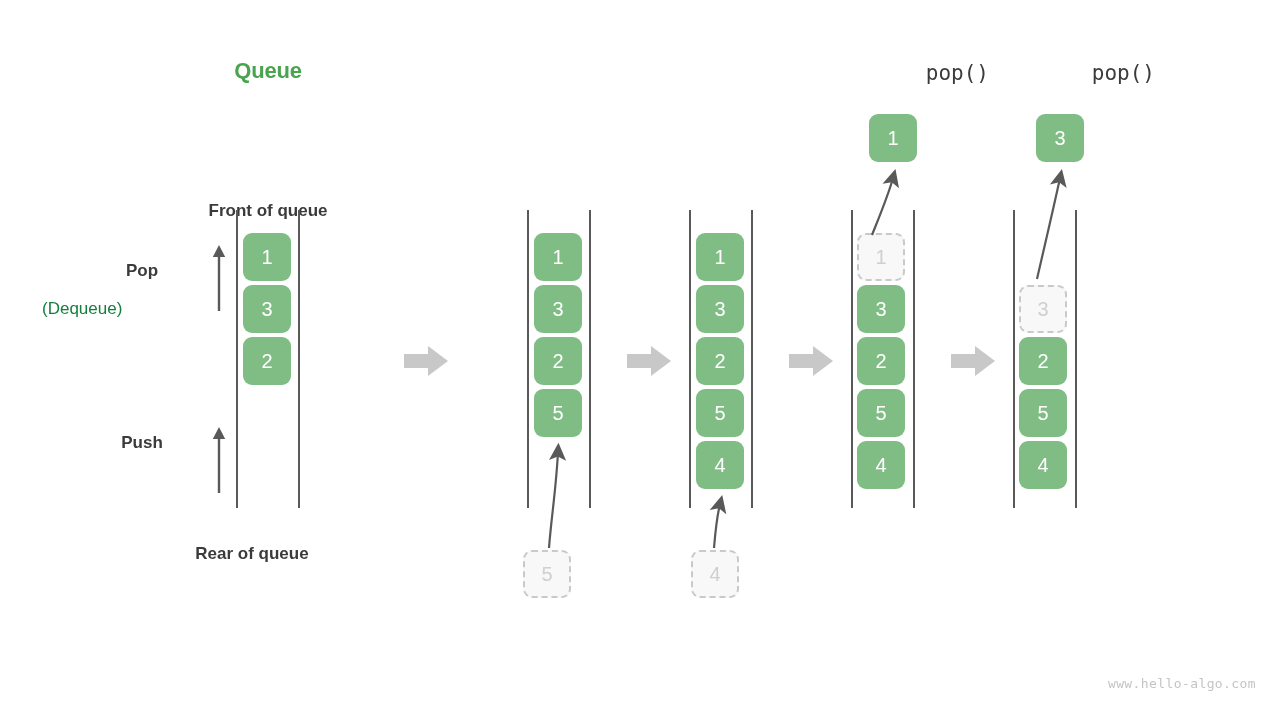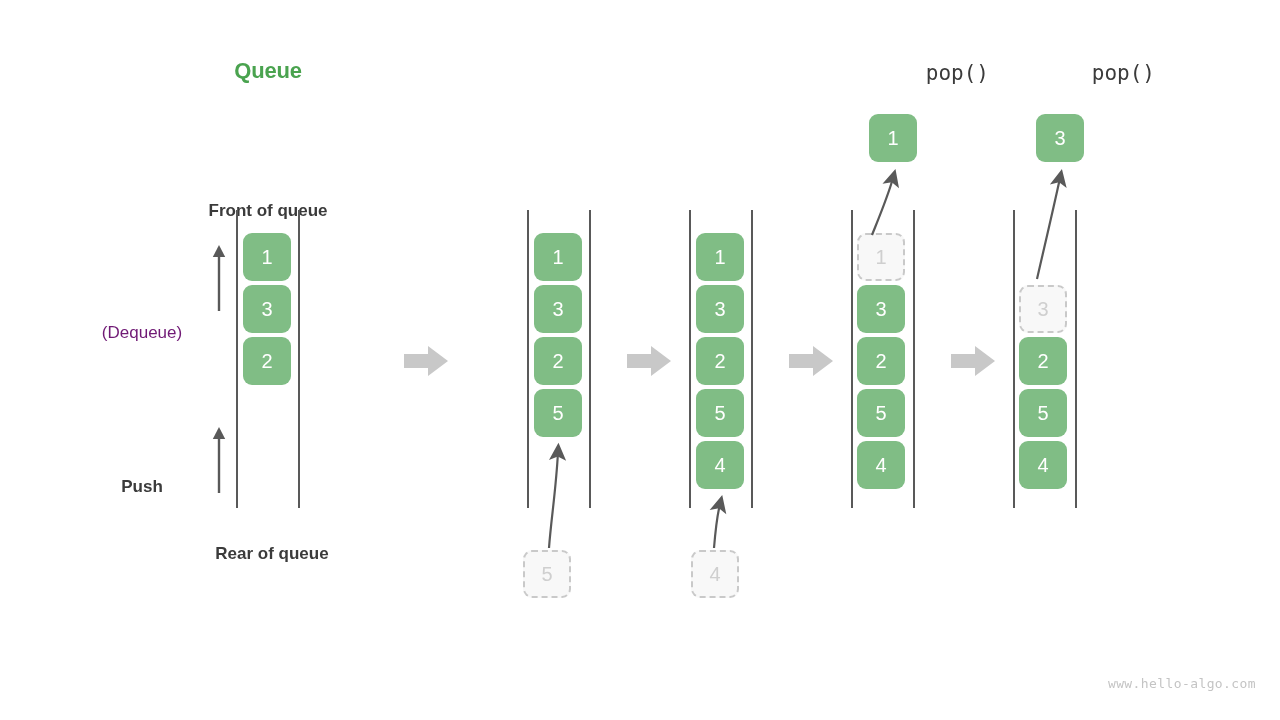--- a/index.html
+++ b/index.html
@@ -41,51 +41,49 @@
     font-size: 17px;
     font-weight: bold;
     color: #3b3b3b;
     text-align: center;
     white-space: nowrap;
   }
   .label-plain {
     position: absolute;
     font-size: 17px;
     font-weight: normal;
-    color: #701a75;
-    text-align: center;
+    color: #15803d;
+    text-align: left;
     white-space: nowrap;
-    margin-top: 24px;
   }
   .label-front {
     left: 168px;
     top: 161px;
     width: 200px;
     margin-top: 40px;
   }
   .label-rear {
-    left: 172px;
+    left: 152px;
     top: 544px;
     width: 200px;
   }
   .label-pop {
     left: 42px;
     top: 261px;
     width: 200px;
   }
   .label-dequeue {
     left: 42px;
     top: 299px;
     width: 200px;
   }
   .label-push {
     left: 42px;
     top: 433px;
     width: 200px;
-    margin-top: 44px;
   }
   .label-enqueue {
     left: 42px;
     top: 471px;
     width: 200px;
   }
 
   
   .mono-op {
     position: absolute;
@@ -163,20 +161,21 @@
 </style>
 </head>
 <body>
 
 <div class="stage">
 
   <div class="title-queue">Queue</div>
 
   <div class="label-bold label-front">Front of queue</div>
   <div class="label-bold label-rear">Rear of queue</div>
+  <div class="label-bold label-pop">Pop</div>
   <div class="label-plain label-dequeue">(Dequeue)</div>
   <div class="label-bold label-push">Push</div>
 
   <svg class="up-arrow" style="left:210px; top:243px;" viewBox="0 0 18 70">
     <line x1="9" y1="68" x2="9" y2="12" stroke="#595959" stroke-width="2.4"></line>
     <path d="M9 2 L15.2 14 L2.8 14 Z" fill="#595959"></path>
   </svg>
   <svg class="up-arrow" style="left:210px; top:425px;" viewBox="0 0 18 70">
     <line x1="9" y1="68" x2="9" y2="12" stroke="#595959" stroke-width="2.4"></line>
     <path d="M9 2 L15.2 14 L2.8 14 Z" fill="#595959"></path>

